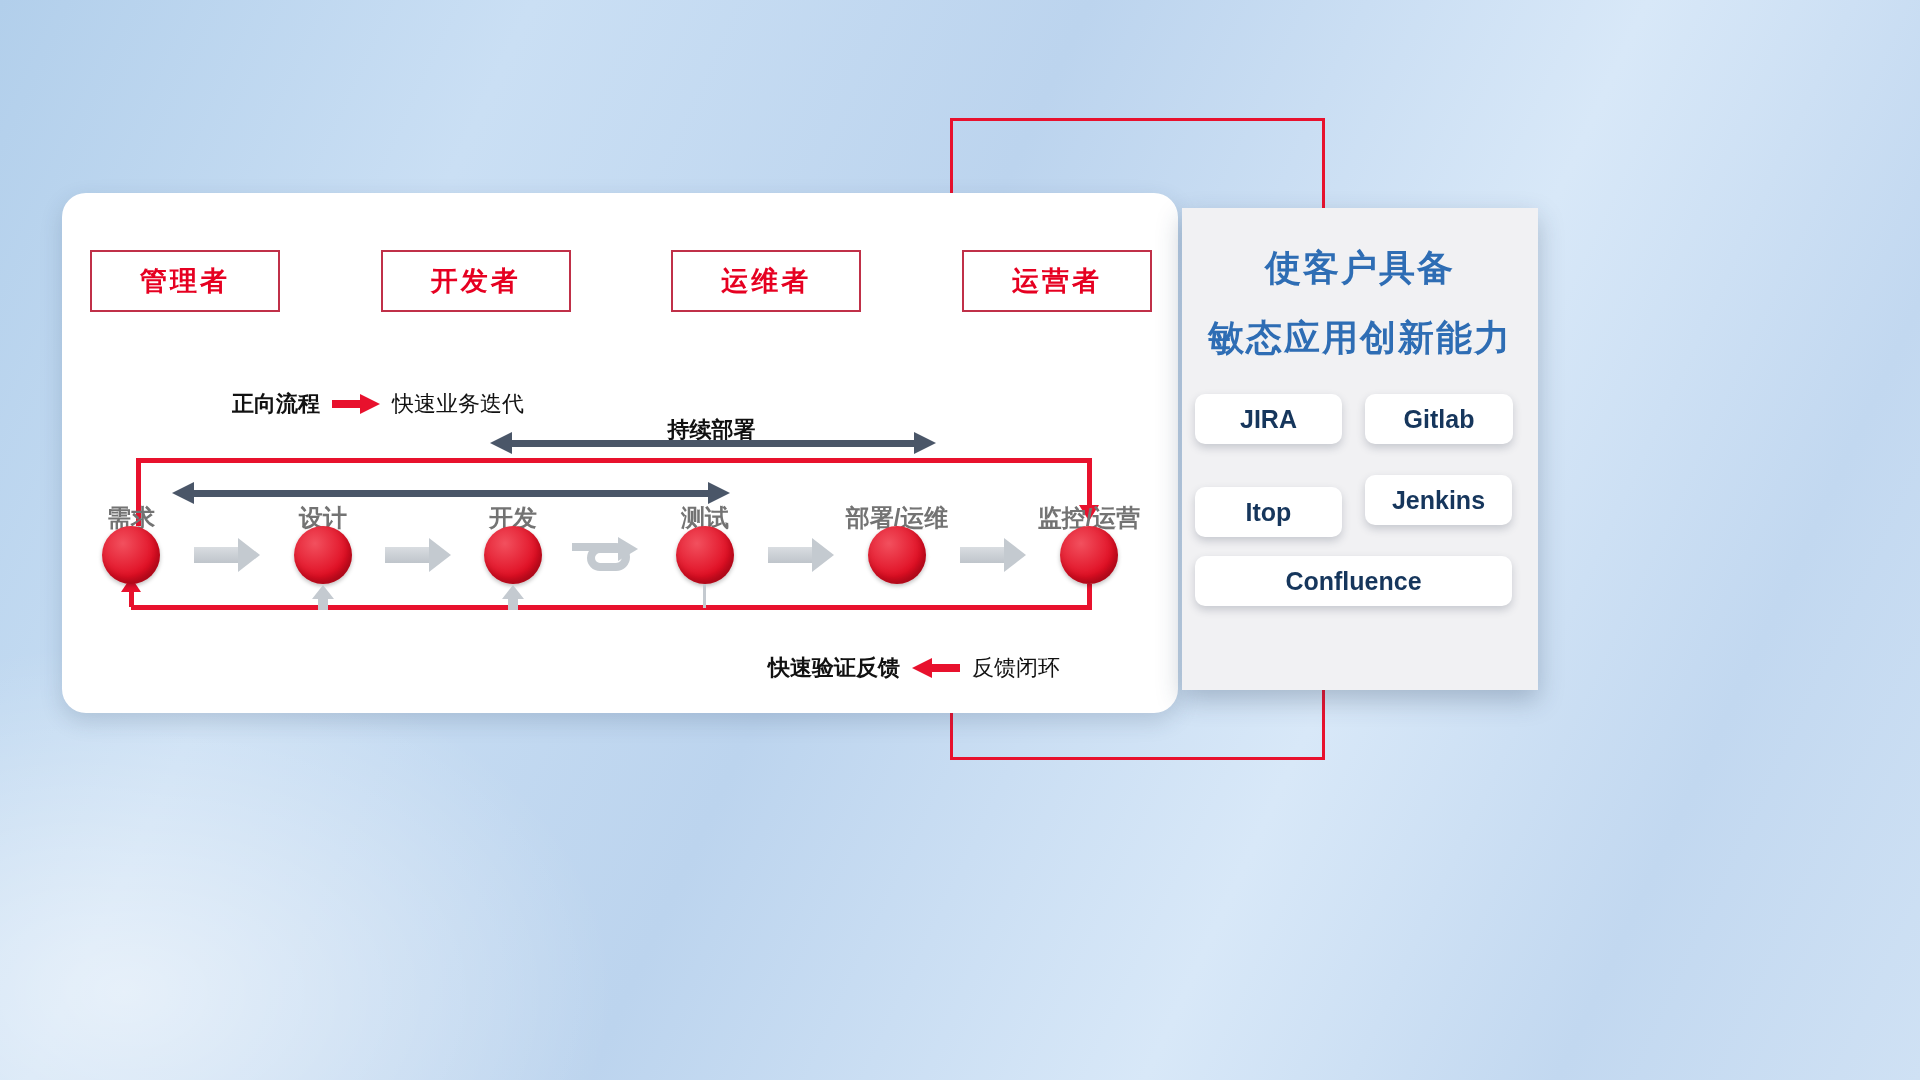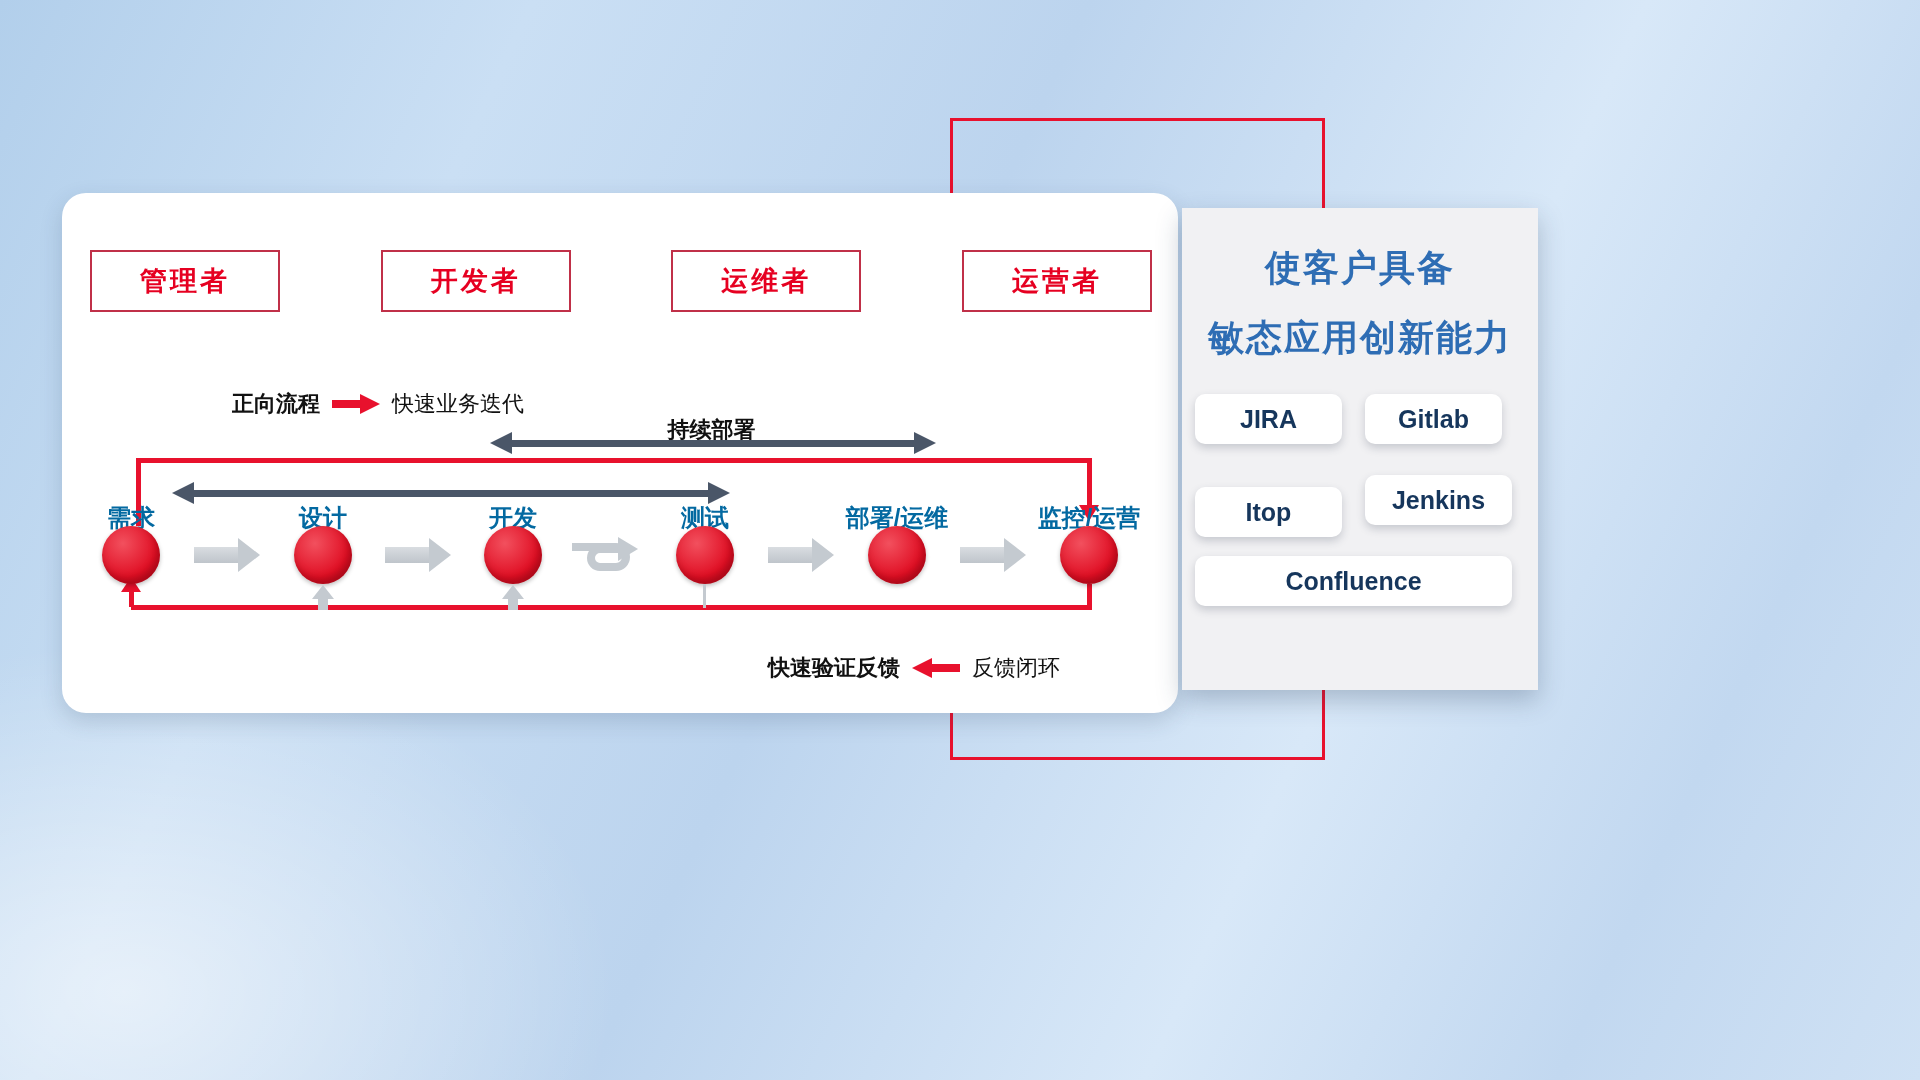--- a/index.html
+++ b/index.html
@@ -53,21 +53,21 @@
     border-left:22px solid #4a5668; border-top:11px solid transparent; border-bottom:11px solid transparent; }
   .cd-arrow { left:446px; top:247px; width:410px; }
   .agile-arrow { left:128px; top:297px; width:522px; }
 
   
   .rl { position:absolute; background:#e8112d; }
   .tri { position:absolute; width:0; height:0; }
 
   
   .stage-label { position:absolute; width:170px; top:309px; text-align:center;
-    font-size:24px; font-weight:600; color:#0369a1; }
+    font-size:24px; font-weight:600; color:#737373; }
   .stage-circle { position:absolute; top:333px; width:58px; height:58px; border-radius:50%;
     background:radial-gradient(circle at 36% 30%, #f2505e, #e00f24 62%, #c20b1d 100%);
     box-shadow:inset -3px -5px 7px rgba(110,0,12,.4), 0 2px 4px rgba(0,0,0,.25); }
 
   
   .flow-arrow { position:absolute; width:66px; height:34px; top:345px; }
   .flow-arrow .bar { position:absolute; left:0; top:9px; width:44px; height:16px;
     background:linear-gradient(#d9dde1,#bfc5cb); }
   .flow-arrow .head { position:absolute; left:44px; top:0; width:0; height:0;
     border-left:22px solid #c4cad0; border-top:17px solid transparent; border-bottom:17px solid transparent; }
@@ -84,21 +84,21 @@
   .right-panel { position:absolute; left:1182px; top:208px; width:356px; height:482px;
     background:#f1f1f3; box-shadow:0 10px 24px rgba(40,60,90,.28); z-index:3; }
   .rp-title { position:absolute; width:100%; text-align:center; font-size:36px; font-weight:700;
     color:#2e6db4; letter-spacing:2px; }
   .rp-title.l1 { top:36px; }
   .rp-title.l2 { top:106px; }
   .tool-chip { position:absolute; height:50px; background:#ffffff; border-radius:10px;
     box-shadow:0 4px 9px rgba(50,60,80,.22); display:flex; align-items:center; justify-content:center;
     font-size:25px; font-weight:700; color:#16365c; }
   .tc-jira { left:13px; top:186px; width:147px; }
-  .tc-gitlab { left:183px; top:186px; width:137px; }
+  .tc-gitlab { left:183px; top:186px; width:148px; }
   .tc-itop { left:13px; top:267px; width:147px;margin-top:12px; }
   .tc-jenkins { left:183px; top:267px; width:147px; }
   .tc-confluence { left:13px; top:348px; width:317px; }
 </style>
 </head>
 <body>
 
 <div class="screen">
 
   <div class="red-frame"></div>

